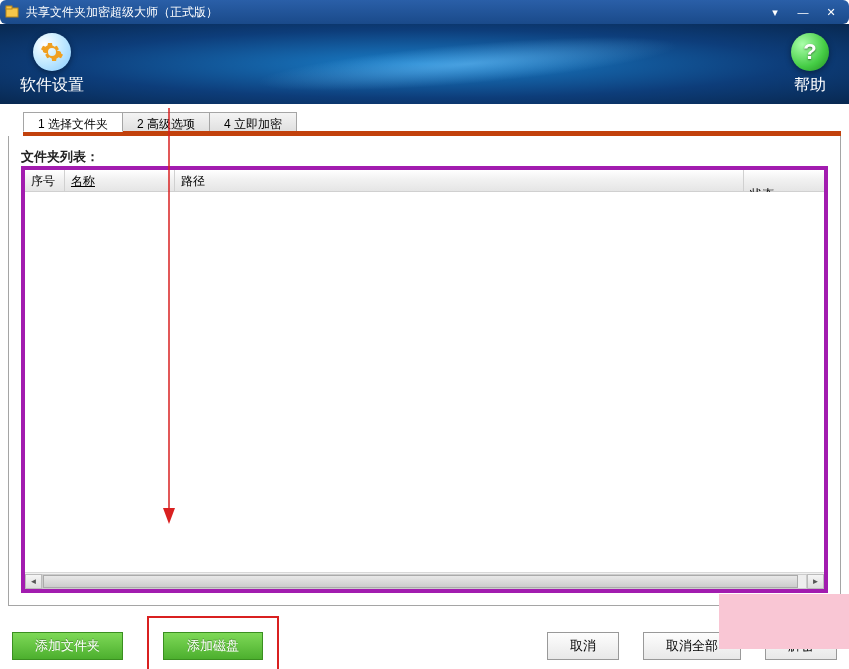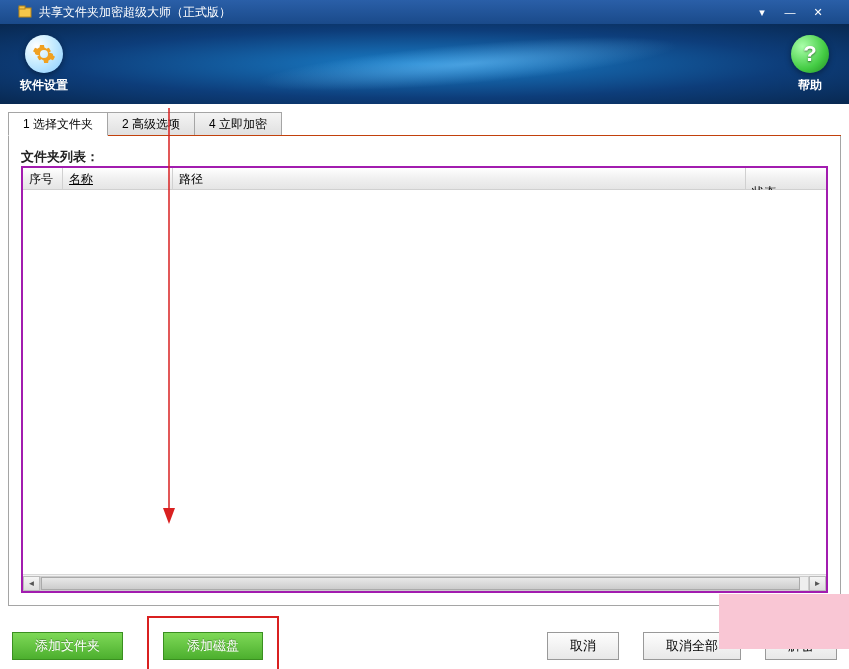--- a/index.html
+++ b/index.html
@@ -11,22 +11,23 @@
       height: 669px;
       overflow: hidden;
       position: relative;
     }
     .titlebar {
       height: 24px;
       background: linear-gradient(180deg, #2a5fa8 0%, #1a4a8a 100%);
       display: flex;
       align-items: center;
       color: #fff;
-      padding: 0 17px;
-      font-size: 12px;
+      padding: 0 4px;
+      font-size: 12px;
+      border-radius: 6px;
     }
     .titlebar-icon {
       width: 16px;
       height: 16px;
       margin-right: 6px;
       display: inline-flex;
       align-items: center;
       justify-content: center;
     }
     .titlebar-controls {
@@ -86,31 +87,32 @@
     .help-circle {
       background: radial-gradient(circle at 30% 30%, #aaffaa 0%, #44cc44 60%, #228822 100%);
     }
     .help-q {
       font-size: 22px;
       font-weight: bold;
       color: #fff;
       text-shadow: 0 1px 2px rgba(0,0,0,0.5);
     }
     .header-label {
-      font-size: 12px;
-      font-weight: bold;
+      font-size: 16px;
+      font-weight: normal;
     }
     .content-area {
       padding: 8px;
       background: #fff;
     }
     .tabs {
       display: flex;
-      border-bottom: 1px solid #c2410c;
+      border-bottom: 5px solid #c2410c;
       height: 24px;
+      margin-left: 15px;
     }
     .tab {
       padding: 4px 14px;
       border: 1px solid #a5a5a5;
       border-bottom: none;
       background: linear-gradient(180deg, #f4f4f4 0%, #e0e0e0 100%);
       margin-right: -1px;
       cursor: pointer;
       font-size: 12px;
       line-height: 15px;
@@ -131,21 +133,21 @@
       flex-direction: column;
     }
     .list-label {
       font-size: 13px;
       margin-bottom: 0;
       font-weight: bold;
       color: #222;
     }
     .table-container {
       flex: 1;
-      border: 2px solid #a21caf;
+      border: 4px solid #a21caf;
       overflow: hidden;
       display: flex;
       flex-direction: column;
       position: relative;
     }
     .table-header {
       display: flex;
       background: linear-gradient(180deg, #fff 0%, #f0f0f0 50%, #e5e5e5 100%);
       border-bottom: 1px solid #d0d0d0;
       height: 22px;

